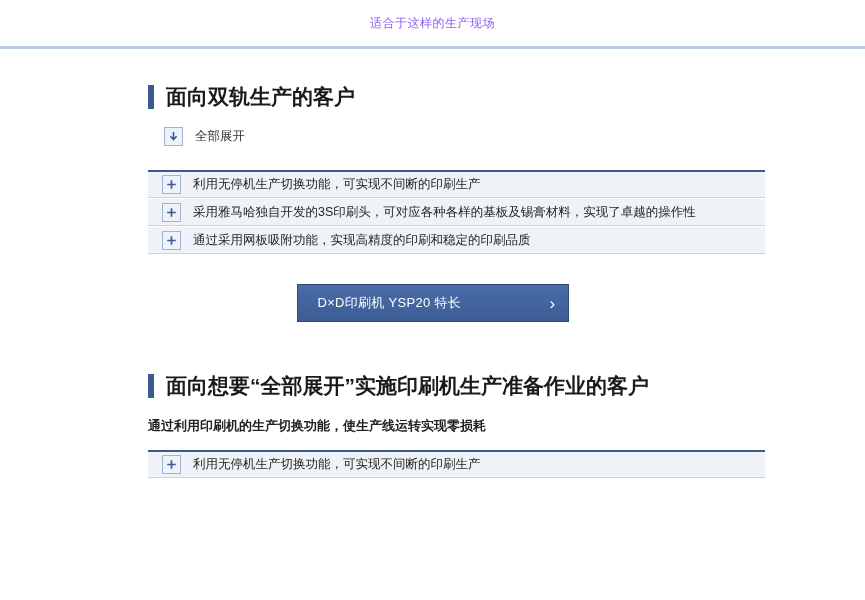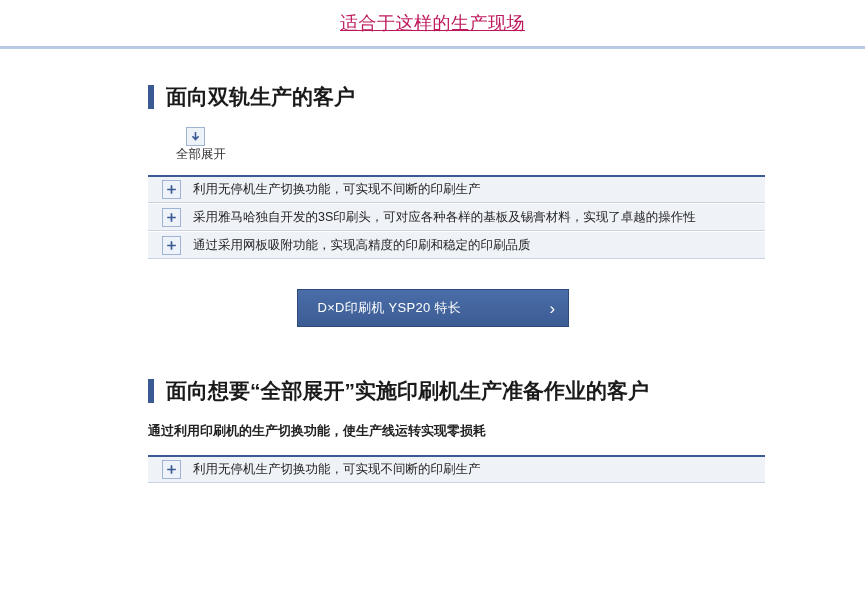--- a/index.html
+++ b/index.html
@@ -22,24 +22,23 @@
   
   .top-banner {
     height: 46px;
     border-bottom: 3px solid #b9cbe4;
     display: flex;
     align-items: center;
     justify-content: center;
     background: #ffffff;
   }
   .top-banner-title {
-    font-size: 18px;
-    color: #be185d;
+    font-size: 12px;
+    color: #8b5cf6;
     letter-spacing: 0.5px;
-    text-decoration: underline;
   }
   
   .content {
     padding: 0 0 0 0;
   }
   .section {
     padding-left: 148px;
     padding-right: 100px;
   }
   .section-head {
@@ -65,24 +64,23 @@
     font-size: 13px;
     font-weight: bold;
     color: #222222;
     margin: 0 0 14px 0;
     line-height: 1.5;
   }
   
   .expand-all {
     display: flex;
     align-items: center;
-    margin: 0 0 12px 16px;
+    margin: 0 0 24px 16px;
     cursor: pointer;
     width: max-content;
-    flex-direction: column;
   }
   .icon-box {
     width: 19px;
     height: 19px;
     border: 1px solid #9fb4d4;
     background: #eef3fa;
     display: inline-flex;
     align-items: center;
     justify-content: center;
     flex: 0 0 auto;

